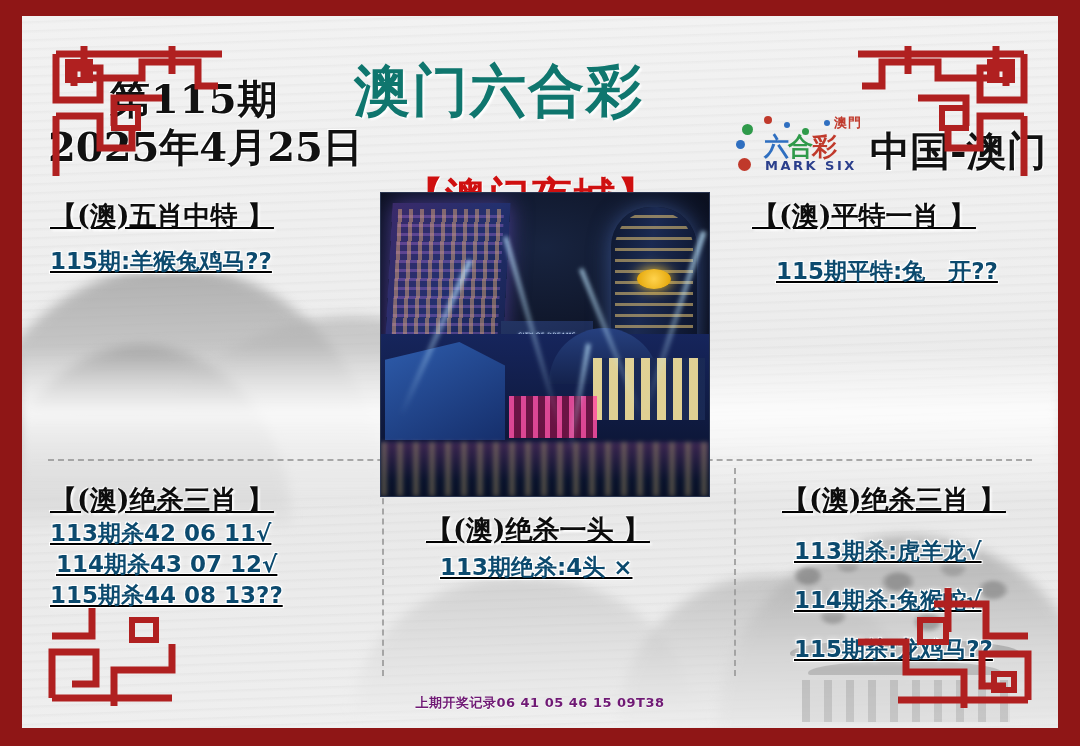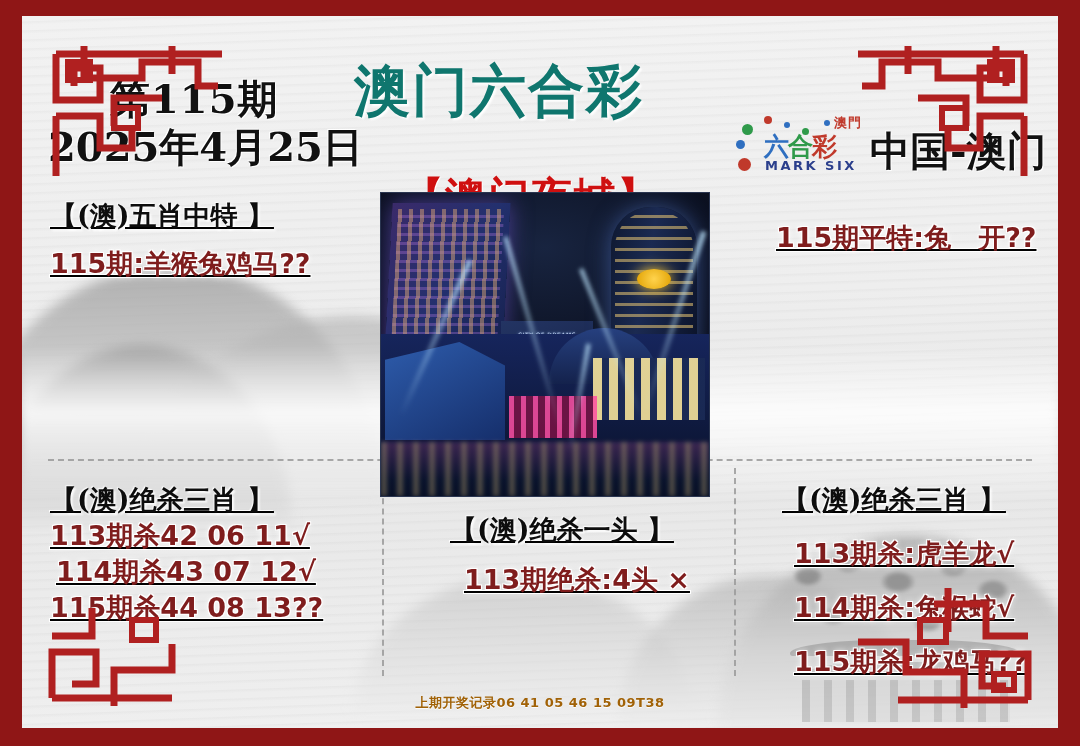--- a/index.html
+++ b/index.html
@@ -251,47 +251,47 @@
 
   
   .panel { position:absolute;text-decoration:underline; }
   .p-title {
     font-family:"DejaVu Serif", serif; font-weight:700;
     font-size:27px; color:#0d0d0d; letter-spacing:0px; white-space:nowrap;
     text-shadow:2px 2px 2px rgba(255,255,255,.9), -1px -1px 1px rgba(255,255,255,.9);
   }
   .p-line {
     font-family:"DejaVu Sans", sans-serif; font-weight:700;
-    font-size:27px; color:#7f1d1d; white-space:nowrap;
+    font-size:23px; color:#0c4a6e; white-space:nowrap;
     text-shadow:
       1px 1px 0 #fff, -1px -1px 0 #fff, 1px -1px 0 #fff, -1px 1px 0 #fff,
       0 0 6px rgba(255,255,255,.95);
   }
 
   .panel-tl  { left:28px;  top:182px; }
   .panel-tl .p-line { margin-top:12px; }
   .panel-tr  { left:730px; top:182px; }
   .panel-tr .p-line { margin-top:22px; margin-left:24px; }
 
   .panel-bl  { left:28px;  top:466px; }
   .panel-bl .p-line { }
   .panel-bl .p-line.l2 { margin-left:6px; }
   .panel-bl .p-line.l3 { margin-left:0px; }
 
-  .panel-bc  { left:428px; top:496px; }
-  .panel-bc .p-line { margin-top:14px; margin-left:14px; }
+  .panel-bc  { left:404px; top:496px; }
+  .panel-bc .p-line { margin-top:4px; margin-left:14px; }
 
   .panel-br  { left:740px; top:466px;margin-left:20px; }
   .panel-br .p-line { margin-top:18px; margin-left:12px; }
 
   
   .footer {
     position:absolute; left:0; right:0; bottom:16px; text-align:center;
     font-family:"DejaVu Sans", sans-serif; font-weight:700; font-size:13px;
-    color:#a16207; letter-spacing:.5px;
+    color:#701a75; letter-spacing:.5px;
     text-shadow:0 1px 0 rgba(255,255,255,.8);
   }
 </style>
 </head>
 <body>
 
 <div class="poster">
   <div class="frame-outer"></div>
 
   <div class="frame-inner">
@@ -371,20 +371,21 @@
       <div class="beam b4"></div>
       <div class="beam b5"></div>
     </div>
 
     <div class="panel panel-tl">
       <div class="p-title">【(澳)五肖中特 】</div>
       <div class="p-line">115期:羊猴兔鸡马??</div>
     </div>
 
     <div class="panel panel-tr">
+      <div class="p-title">【(澳)平特一肖 】</div>
       <div class="p-line">115期平特:兔　开??</div>
     </div>
 
     <div class="panel panel-bl">
       <div class="p-title">【(澳)绝杀三肖 】</div>
       <div class="p-line l1">113期杀42  06   11√</div>
       <div class="p-line l2">114期杀43  07   12√</div>
       <div class="p-line l3">115期杀44  08   13??</div>
     </div>
 

